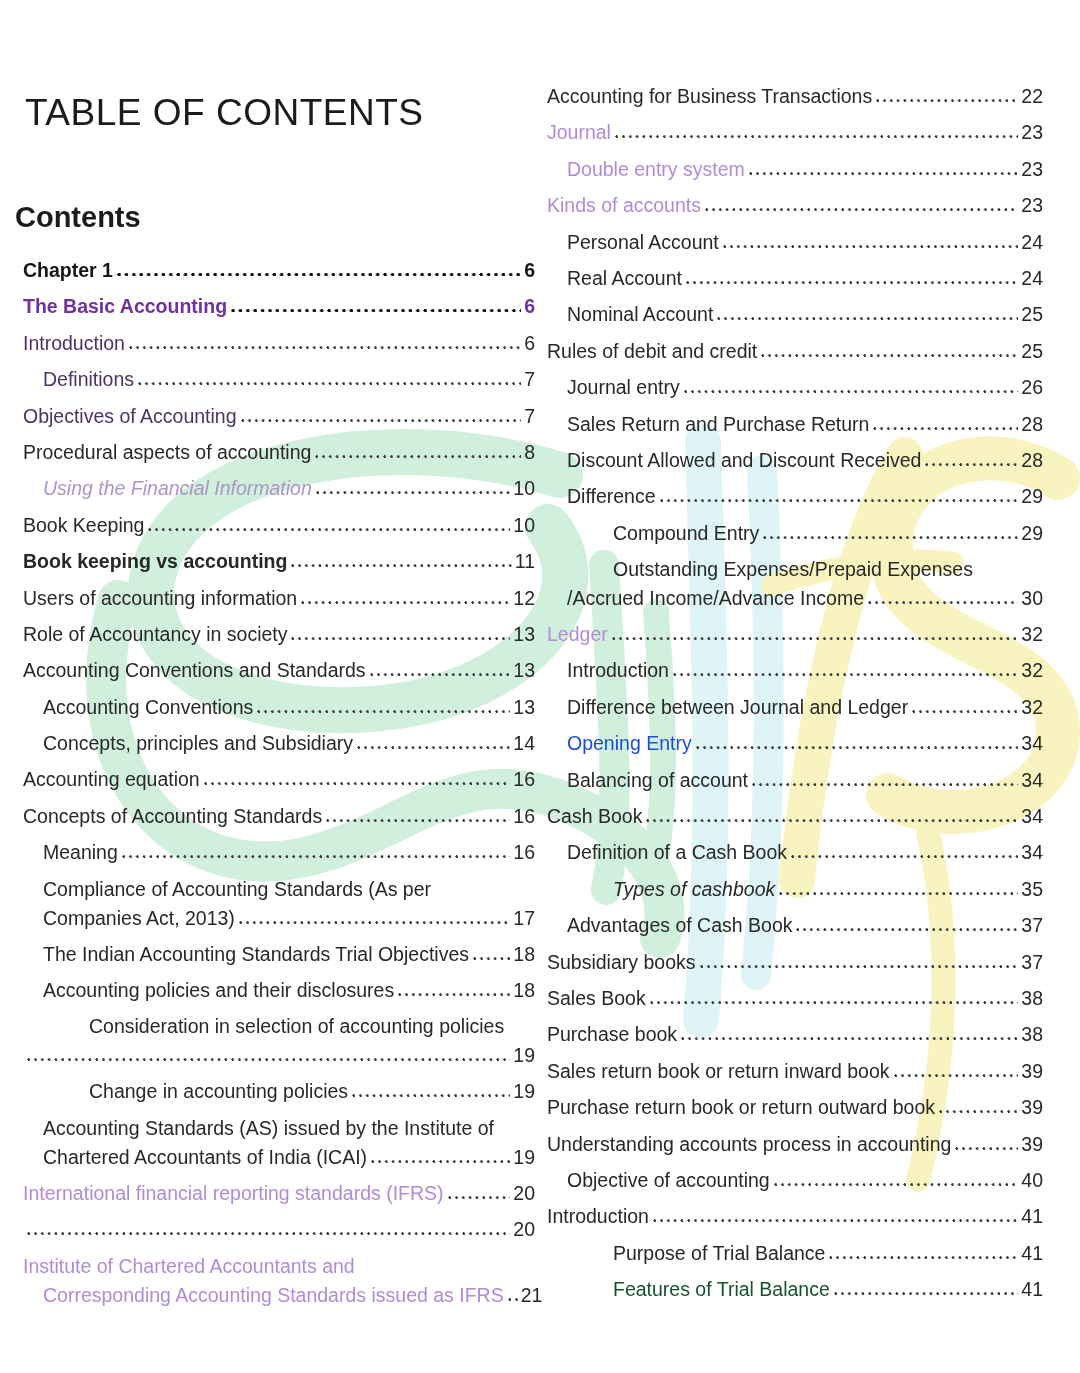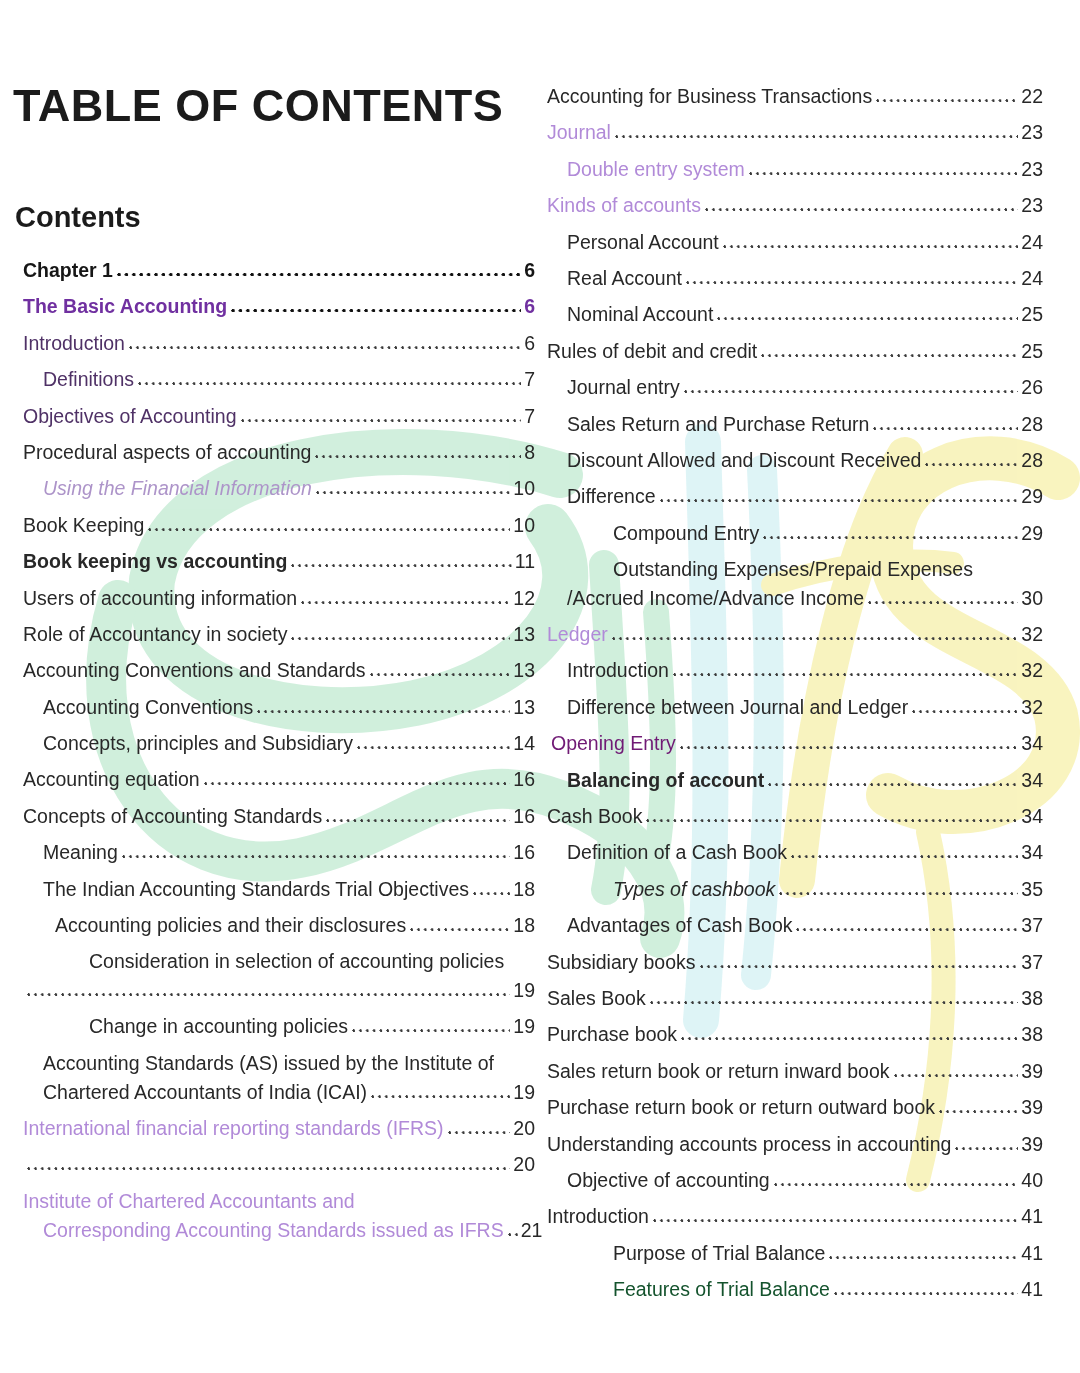--- a/index.html
+++ b/index.html
@@ -7,22 +7,22 @@
     width:1080px;height:1373px;position:relative;overflow:hidden;
     background:#ffffff;
     font-family:"Liberation Sans", sans-serif;
     color:#282828;
   }
   .page{position:absolute;inset:0;}
   #wm{position:absolute;left:0;top:0;z-index:0;}
   .content{position:absolute;inset:0;z-index:1;}
 
   #doc-title{
-    position:absolute;left:13px;top:80px;margin:0;
-    font-size:45px;font-weight:700;letter-spacing:.5px;
+    position:absolute;left:13px;top:80px;margin:12px;
+    font-size:37px;font-weight:400;letter-spacing:.5px;
     color:var(--c-title,#1b1b1b);white-space:nowrap;
   }
   #contents-heading{
     position:absolute;left:15px;top:201px;margin:0;
     font-size:29px;font-weight:700;color:var(--c-title,#1b1b1b);
   }
 
   .col{position:absolute;display:flex;flex-direction:column;}
   #col-left{left:23px;top:252px;width:512px;}
   #col-right{left:547px;top:78px;width:496px;}
@@ -152,27 +152,37 @@
         <div class="row">
           <span class="lbl" style="color: rgb(40, 40, 40); margin-left: 0px;">Concepts of Accounting Standards</span>
           <span class="leader"></span>
           <span class="page-num" style="color: rgb(40, 40, 40);">16</span>
         </div>
         <div class="row">
           <span class="lbl" style="color: rgb(40, 40, 40); margin-left: 20px;">Meaning</span>
           <span class="leader"></span>
           <span class="page-num" style="color: rgb(40, 40, 40);">16</span>
         </div>
+        <div class="row wrap">
+          <div class="wline">
+            <span class="lbl" style="color: rgb(40, 40, 40); margin-left: 20px;">Compliance of Accounting Standards (As per</span>
+          </div>
+          <div class="wline">
+            <span class="lbl" style="color: rgb(40, 40, 40); margin-left: 20px;">Companies Act, 2013)</span>
+            <span class="leader"></span>
+            <span class="page-num" style="color: rgb(40, 40, 40);">17</span>
+          </div>
+        </div>
         <div class="row">
           <span class="lbl" style="color: rgb(40, 40, 40); margin-left: 20px;">The Indian Accounting Standards Trial Objectives</span>
           <span class="leader"></span>
           <span class="page-num" style="color: rgb(40, 40, 40);">18</span>
         </div>
         <div class="row">
-          <span class="lbl" style="color: rgb(40, 40, 40); margin-left: 32px;">Accounting policies and their disclosures</span>
+          <span class="lbl" style="color: rgb(40, 40, 40); margin-left: 20px;">Accounting policies and their disclosures</span>
           <span class="leader"></span>
           <span class="page-num" style="color: rgb(40, 40, 40);">18</span>
         </div>
         <div class="row wrap">
           <div class="wline">
             <span class="lbl" style="color: rgb(40, 40, 40); margin-left: 66px;">Consideration in selection of accounting policies</span>
           </div>
           <div class="wline">
             <span class="lbl" style="color: rgb(40, 40, 40); margin-left: 0px;"></span>
             <span class="leader"></span>
@@ -297,26 +307,26 @@
           <span class="lbl" style="color: rgb(40, 40, 40); margin-left: 20px;">Introduction</span>
           <span class="leader"></span>
           <span class="page-num" style="color: rgb(40, 40, 40);">32</span>
         </div>
         <div class="row">
           <span class="lbl" style="color: rgb(40, 40, 40); margin-left: 20px;">Difference between Journal and Ledger</span>
           <span class="leader"></span>
           <span class="page-num" style="color: rgb(40, 40, 40);">32</span>
         </div>
         <div class="row">
-          <span class="lbl" style="color: #701a75; margin-left: 4px;">Opening Entry</span>
+          <span class="lbl" style="color: #1d4ed8; margin-left: 20px;">Opening Entry</span>
           <span class="leader"></span>
           <span class="page-num" style="color: rgb(40, 40, 40);">34</span>
         </div>
         <div class="row">
-          <span class="lbl" style="color: rgb(40, 40, 40); margin-left: 20px; font-weight: bold;">Balancing of account</span>
+          <span class="lbl" style="color: rgb(40, 40, 40); margin-left: 20px;">Balancing of account</span>
           <span class="leader"></span>
           <span class="page-num" style="color: rgb(40, 40, 40);">34</span>
         </div>
         <div class="row">
           <span class="lbl" style="color: rgb(40, 40, 40); margin-left: 0px;">Cash Book</span>
           <span class="leader"></span>
           <span class="page-num" style="color: rgb(40, 40, 40);">34</span>
         </div>
         <div class="row">
           <span class="lbl" style="color: rgb(40, 40, 40); margin-left: 20px;">Definition of a Cash Book</span>

